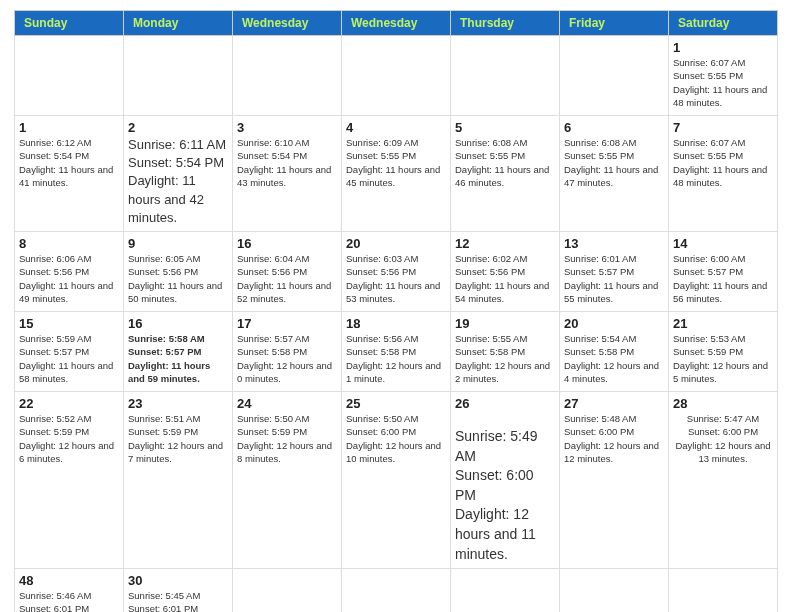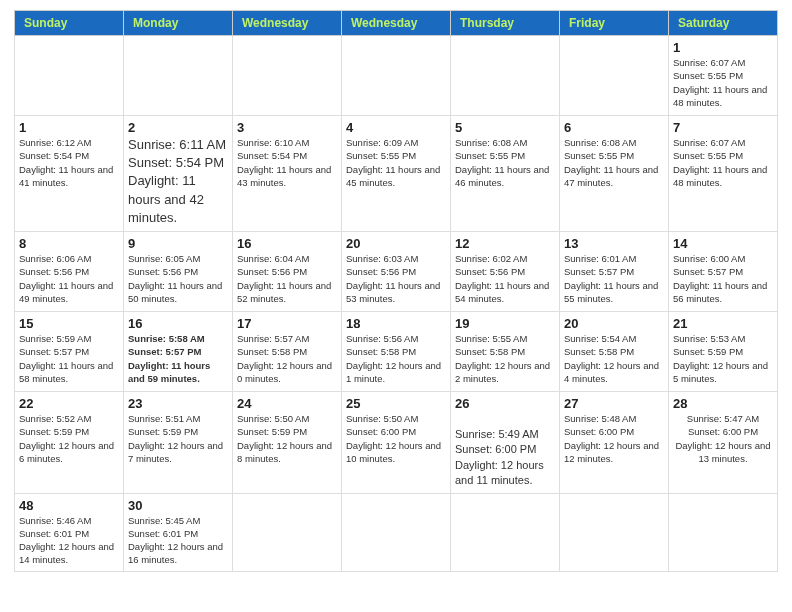--- a/index.html
+++ b/index.html
@@ -223,21 +223,21 @@
           <td>
             <span class="day-number">24</span>
             <div style="line-height: 1.4; font-size: 9.5px;">Sunrise: 5:50 AM<br>Sunset: 5:59 PM<br>Daylight: 12 hours and 8 minutes.</div>
           </td>
           <td>
             <span class="day-number">25</span>
             <div style="line-height: 1.4; font-size: 9.5px;">Sunrise: 5:50 AM<br>Sunset: 6:00 PM<br>Daylight: 12 hours and 10 minutes.</div>
           </td>
           <td>
             <span class="day-number">26</span>
-            <div style="line-height: 1.4; font-size: 11px; margin-top: 16px;">Sunrise: 5:49 AM<br>Sunset: 6:00 PM<br>Daylight: 12 hours and 11 minutes.</div>
+            <div style="line-height: 1.4; font-size: 14px; margin-top: 16px;">Sunrise: 5:49 AM<br>Sunset: 6:00 PM<br>Daylight: 12 hours and 11 minutes.</div>
           </td>
           <td>
             <span class="day-number">27</span>
             <div style="line-height: 1.4; font-size: 9.5px;">Sunrise: 5:48 AM<br>Sunset: 6:00 PM<br>Daylight: 12 hours and 12 minutes.</div>
           </td>
           <td>
             <span class="day-number">28</span>
             <div style="line-height: 1.4; font-size: 9.5px; text-align: center;">Sunrise: 5:47 AM<br>Sunset: 6:00 PM<br>Daylight: 12 hours and 13 minutes.</div>
           </td>
         </tr>

